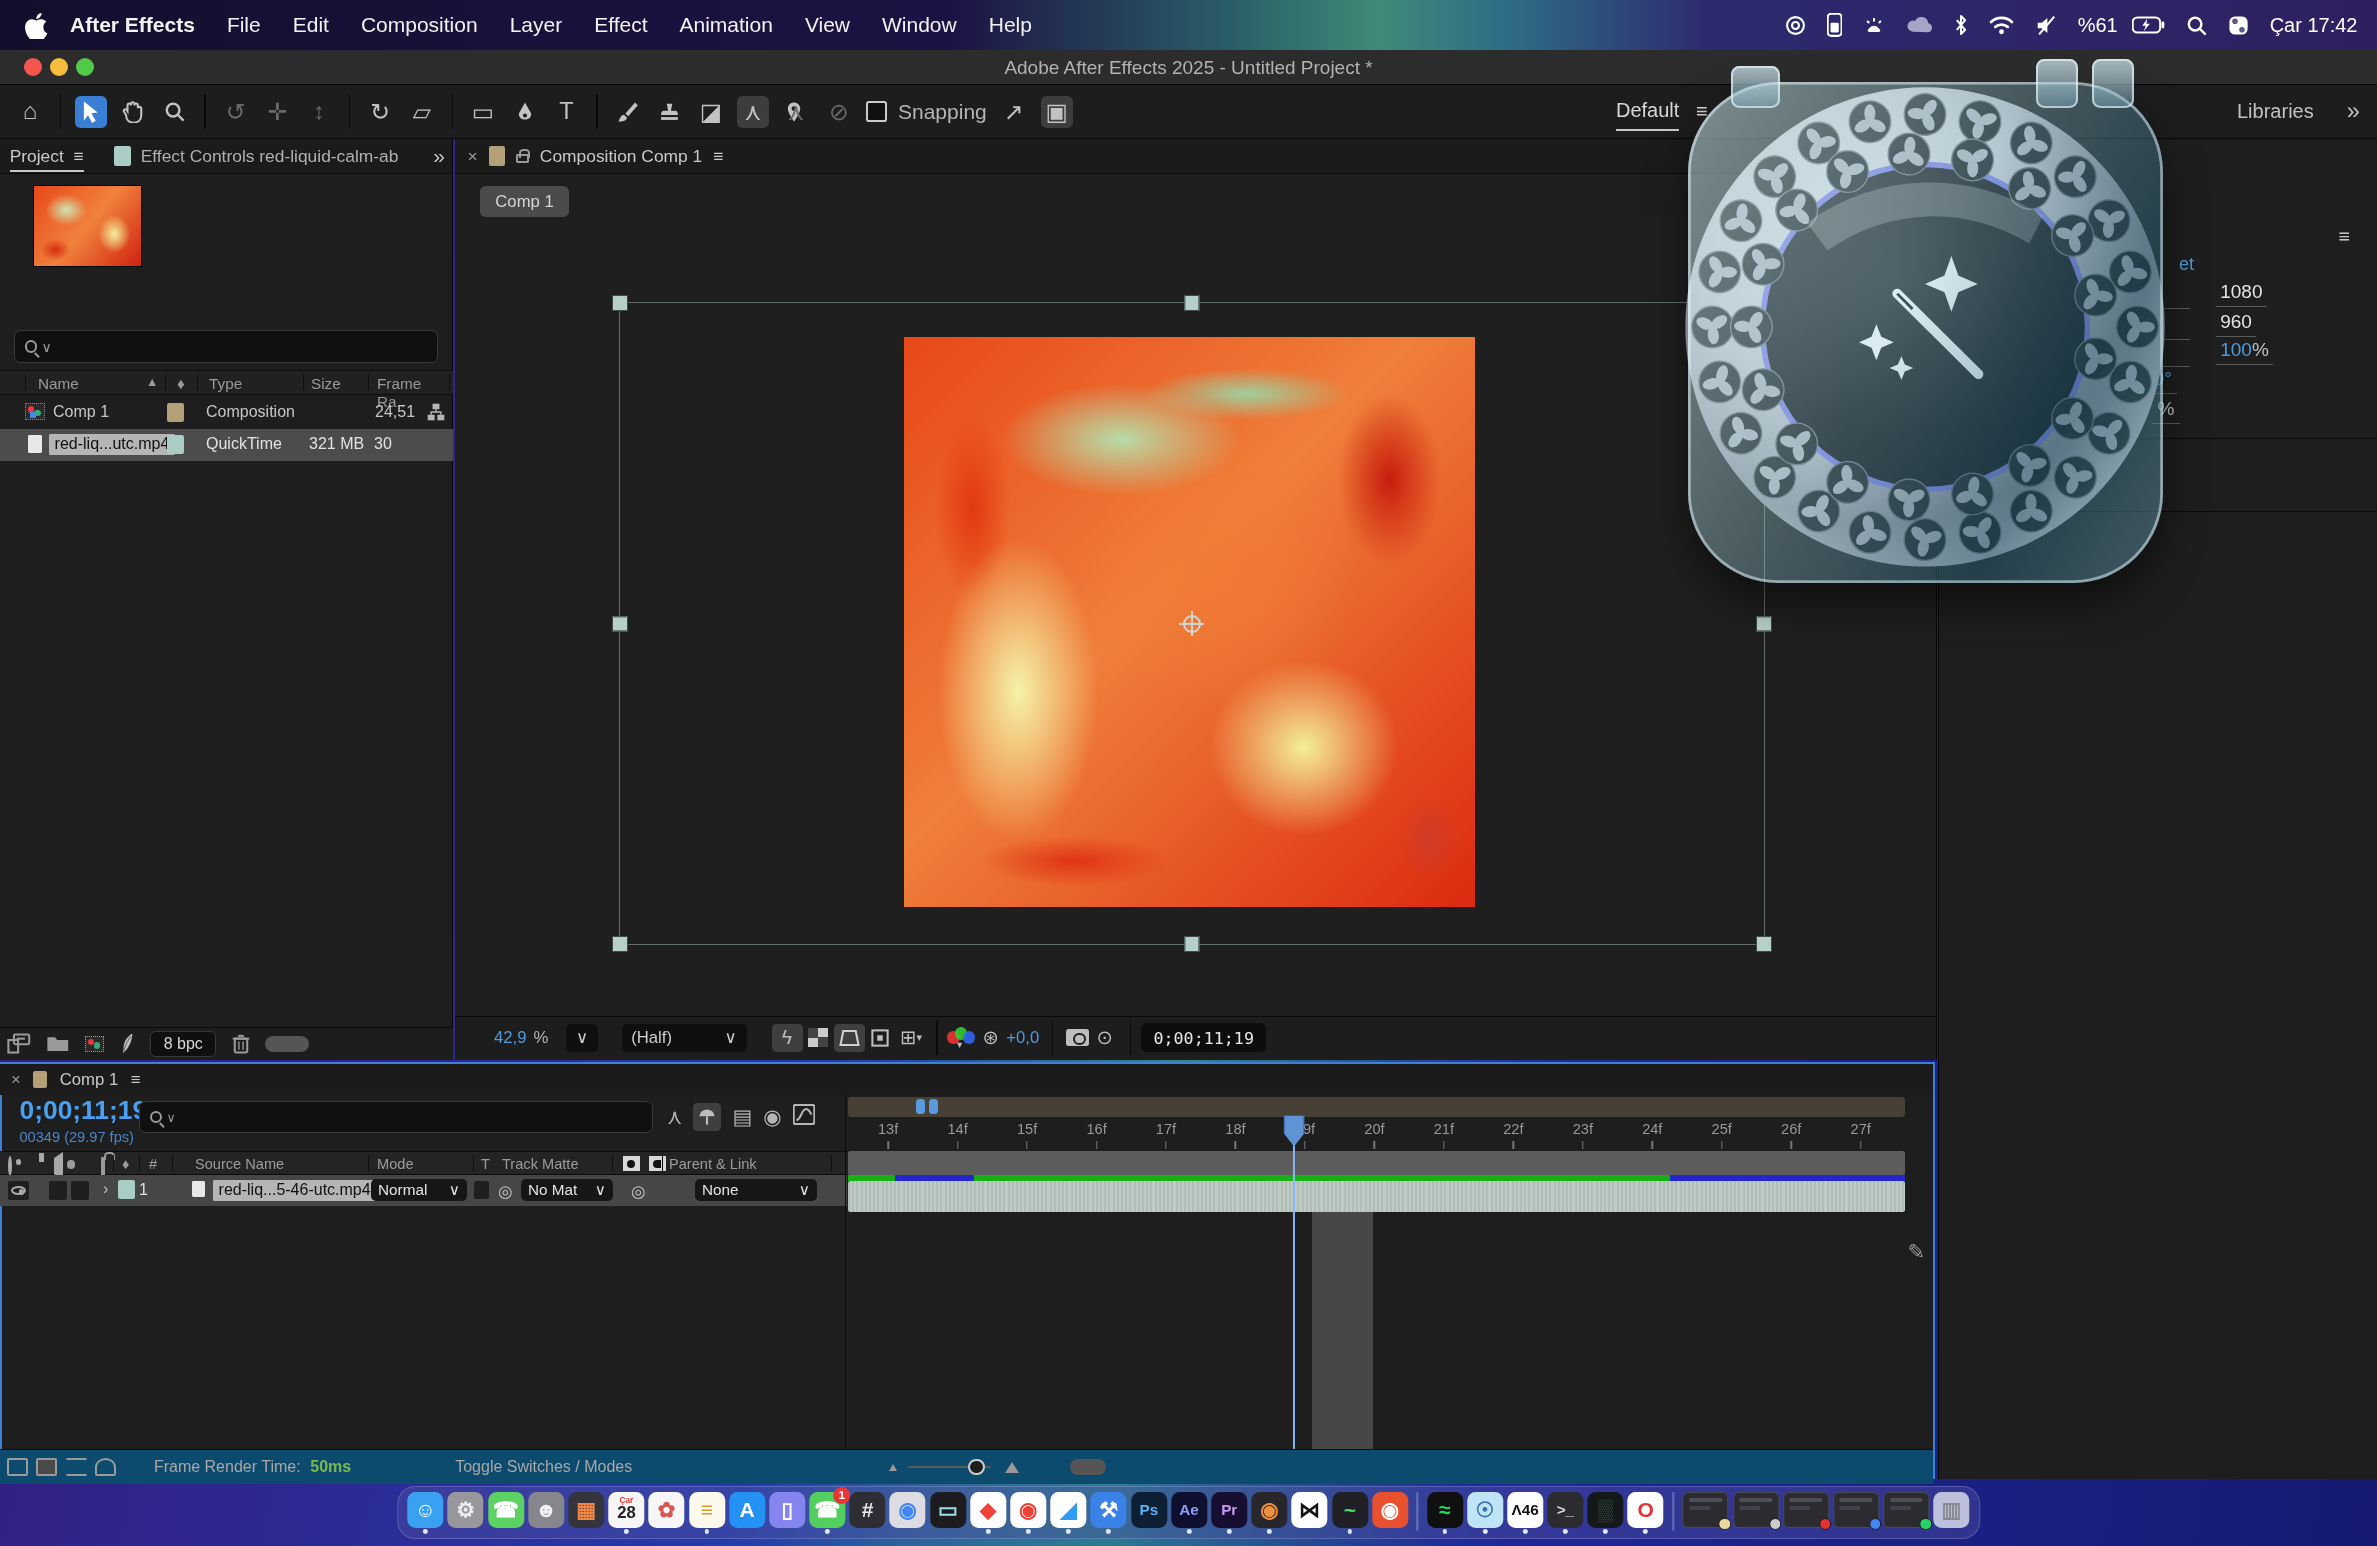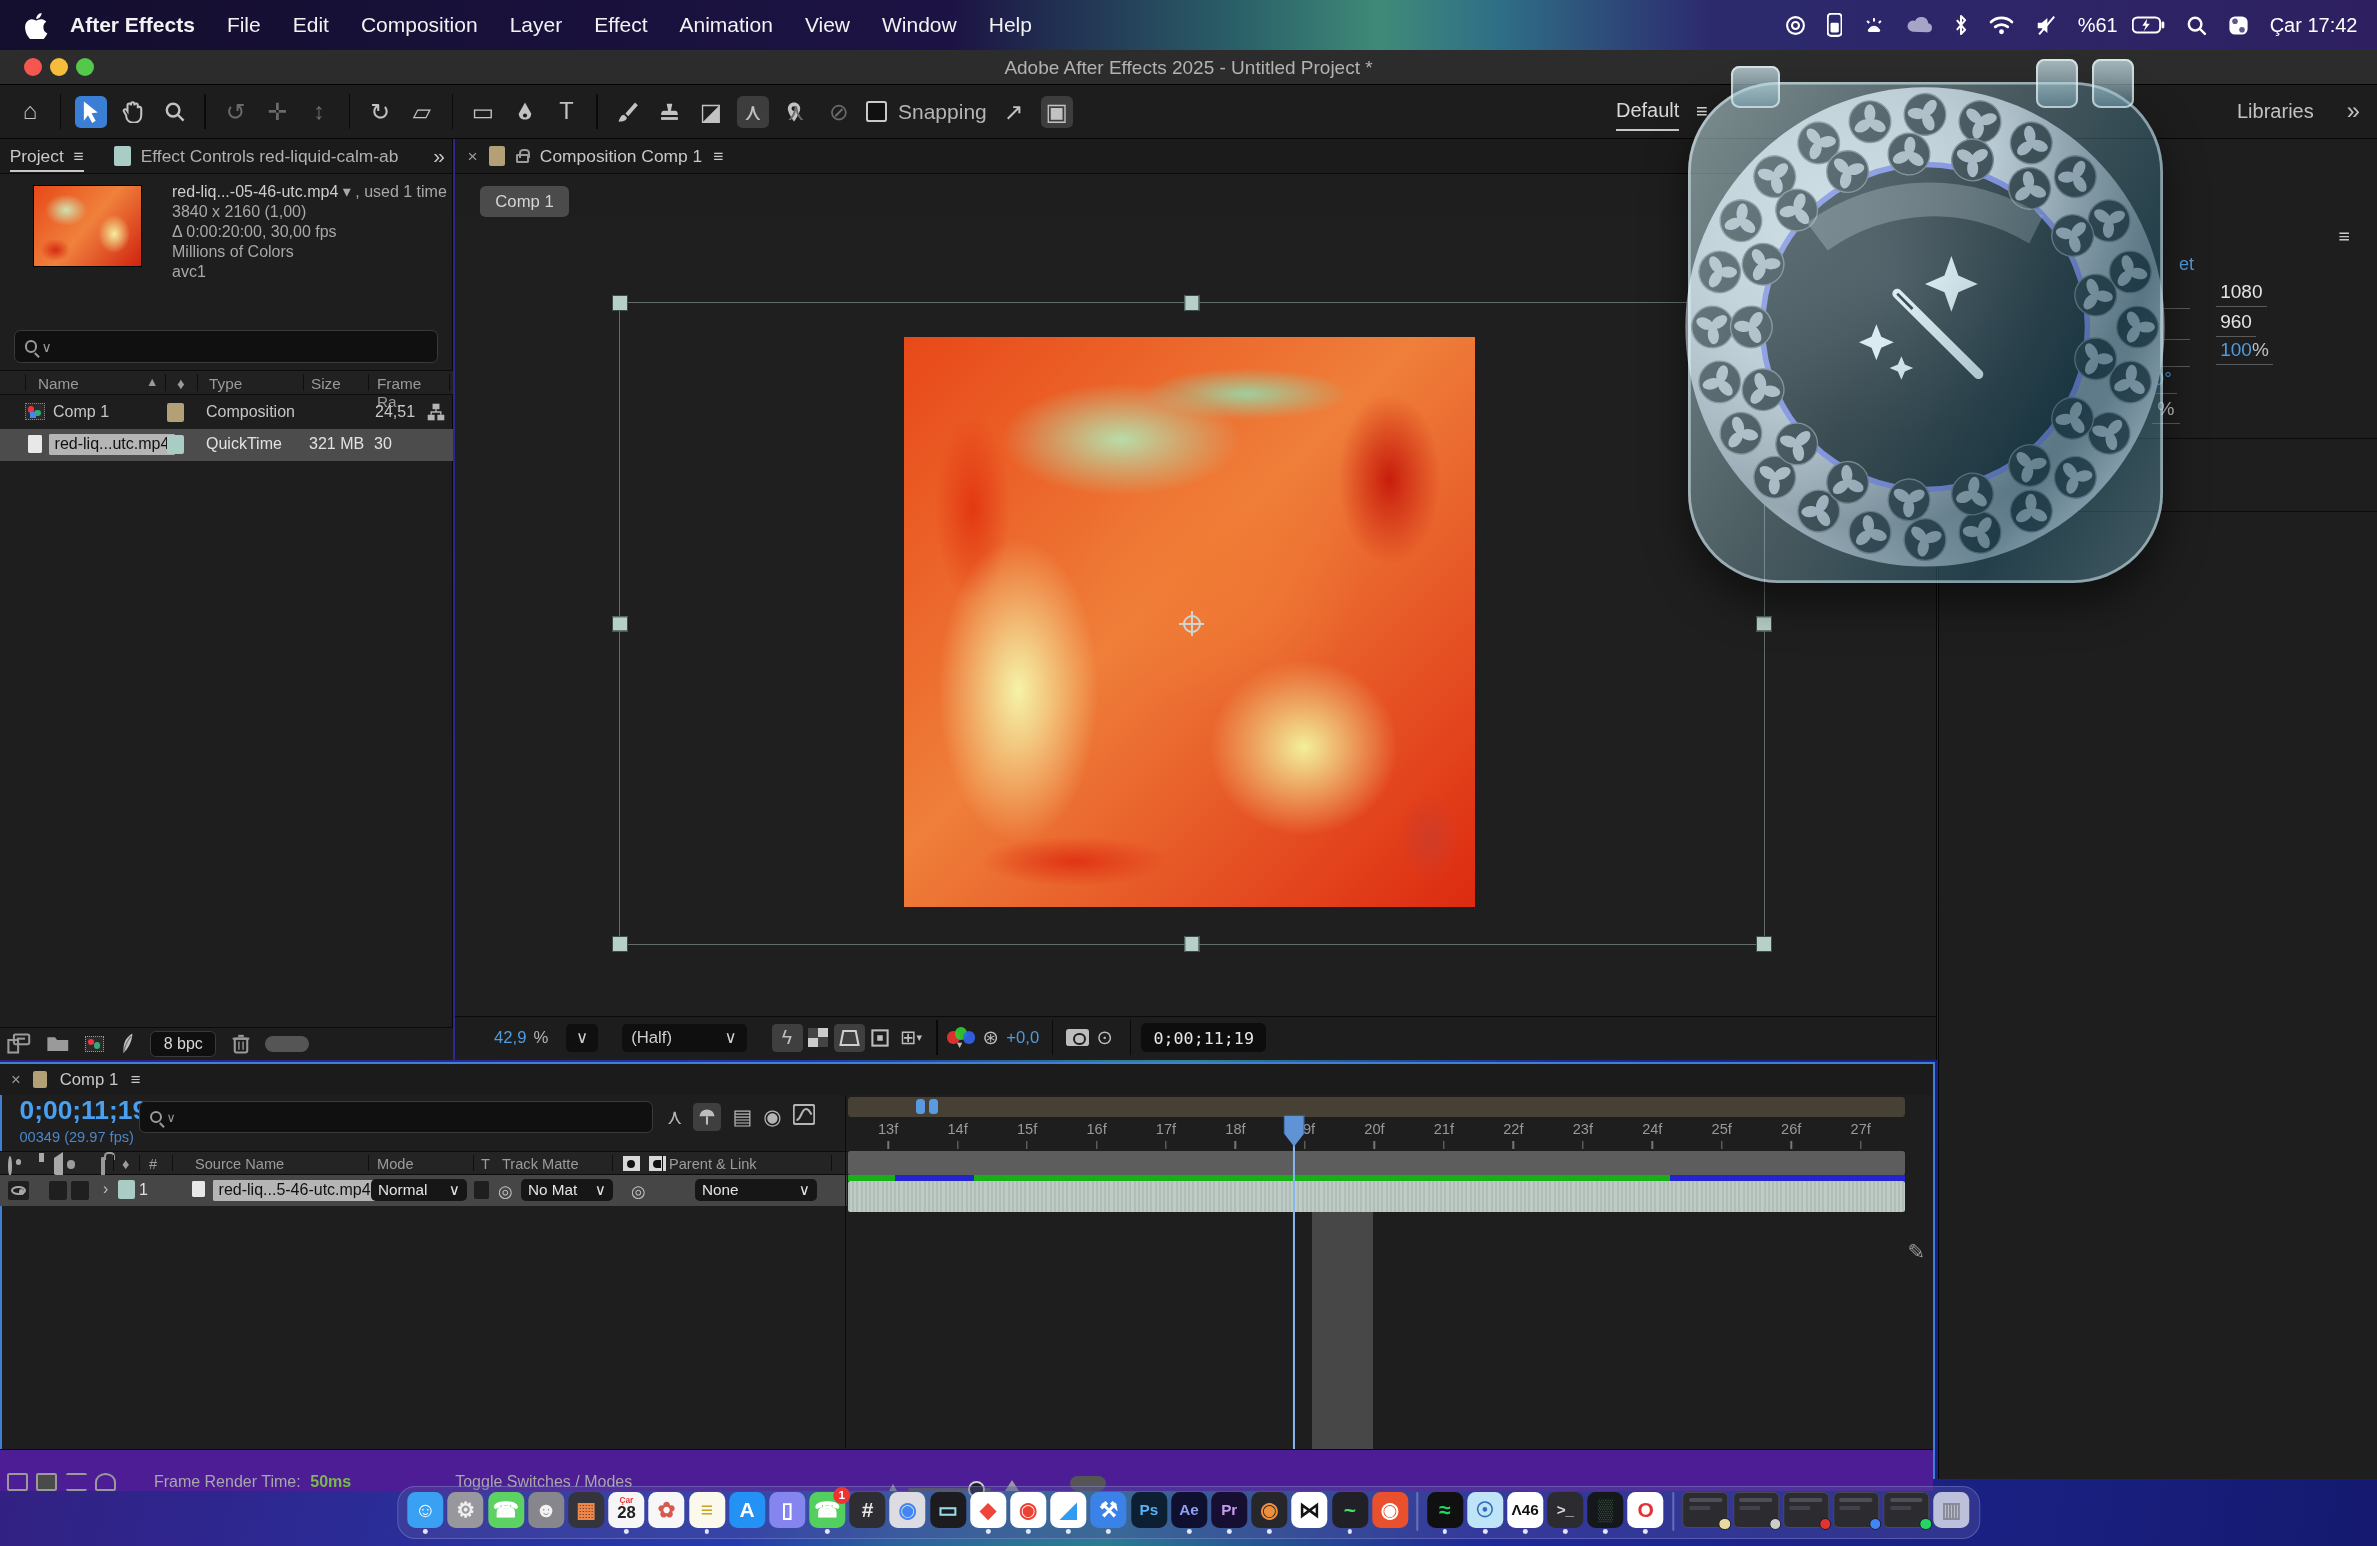--- a/index.html
+++ b/index.html
@@ -122,21 +122,21 @@
   #workarea{left:0;top:56px;width:1057px;height:23.6px;background:#5d5d5d;border-radius:2.1px;}
   #cacheline{left:0;top:80px;width:1057px;height:6.3px;background:#101010;}
   .cacheseg{position:absolute;top:0;height:100%;}
   #layerbar{left:0;top:86px;width:1057px;height:31px;background:#bcc8c2;border-radius:2.1px;
     background-image:repeating-linear-gradient(90deg,rgba(40,70,60,0.08) 0 2.1px,rgba(255,255,255,0.05) 2.1px 4.2px);}
   #gapband{left:464px;top:117px;width:61px;height:242px;background:#474747;}
   #playhead-line{top:21.6px;width:2.1px;height:361px;background:#86b7ef;transform:translateX(-50%);}
   #playhead-head{top:19.5px;width:21px;height:32px;background:#5f93d6;border:1.4px solid #2d5b97;transform:translateX(-50%);clip-path:polygon(0 0,100% 0,100% 58%,50% 100%,0 58%);}
   #marker-col{left:1906px;top:89px;width:27px;height:286px;}
   .markerbin{width:19.5px;height:29px;background:#9a9a9a;clip-path:polygon(0 0,100% 0,100% 58%,50% 100%,0 58%);}
-  #tl-bottom{left:0;top:387px;width:1933px;height:42px;background:#4c1d95;border-top:0.7px solid #0b0b0b;display:flex;align-items:flex-end;font-size:16px;color:#a8a8a8;}
+  #tl-bottom{left:0;top:387px;width:1933px;height:35px;background:#0c4a6e;border-top:0.7px solid #0b0b0b;display:flex;align-items:center;font-size:16px;color:#a8a8a8;}
   .mbox{width:21px;height:18px;border:2.1px solid #9a9a9a;border-radius:2.1px;position:relative;}
   .mbox.on{background:#4a4a4a;}
   .slider-track{width:83px;height:2.8px;background:#5a5a5a;border-radius:1.4px;position:relative;}
   .slider-knob{position:absolute;top:-7px;width:16.7px;height:16.7px;border:2.1px solid #cfcfcf;border-radius:50%;background:#1d1d1d;}
   .ztri{width:0;height:0;border-left:7.6px solid transparent;border-right:7.6px solid transparent;border-bottom:11px solid #999;}
   .ztri.small{border-left-width:4.9px;border-right-width:4.9px;border-bottom-width:7px;}
   
   #overlay-icon{left:1668px;top:49px;width:514px;height:549px;z-index:60;}
   #glass-sq{position:absolute;left:19.5px;top:33px;width:475px;height:501px;border-radius:90px;
     background:linear-gradient(120deg,rgba(205,235,240,0.55),rgba(150,200,215,0.35) 45%,rgba(40,90,110,0.55) 75%,rgba(120,180,200,0.4));
@@ -344,29 +344,20 @@
   <div class="tabbar">
     <span class="ptab active">
       <span>Project</span>
       <span>≡</span>
     </span>
     <span class="colorchip" style="background:#a9cdc5;margin-left:21px;"></span>
     <span style="margin-left:9.7px;white-space:nowrap;overflow:hidden;width:257px;color:#b0b0b0;">Effect Controls red-liquid-calm-abstr</span>
     <span style="margin-left:auto;margin-right:7px;font-size:21px;">»</span>
   </div>
   <div id="proj-thumb" class="abs"></div>
-  <div id="proj-info" class="abs">
-    <div><span class="nm">red-liq...-05-46-utc.mp4</span>
-         <span>▾</span>
-         <span>, used 1 time</span></div>
-    <div>3840 x 2160 (1,00)</div>
-    <div>Δ 0:00:20:00, 30,00 fps</div>
-    <div>Millions of Colors</div>
-    <div>avc1</div>
-  </div>
   <div class="searchbox abs" style="left:14px;top:191px;width:424px;height:33px;">
     <span class="mag"></span>
     <span style="font-size:14px;">∨</span>
   </div>
   <div id="proj-cols" class="abs">
     <span class="abs" style="left:38px;top:3.5px;">Name</span>
     <span class="abs" style="left:146px;top:3.5px;font-size:12.5px;">▲</span>
     <span class="abs" style="left:177px;top:3.5px;">♦</span>
     <span class="abs" style="left:209px;top:3.5px;">Type</span>
     <span class="abs" style="left:311px;top:3.5px;">Size</span>

